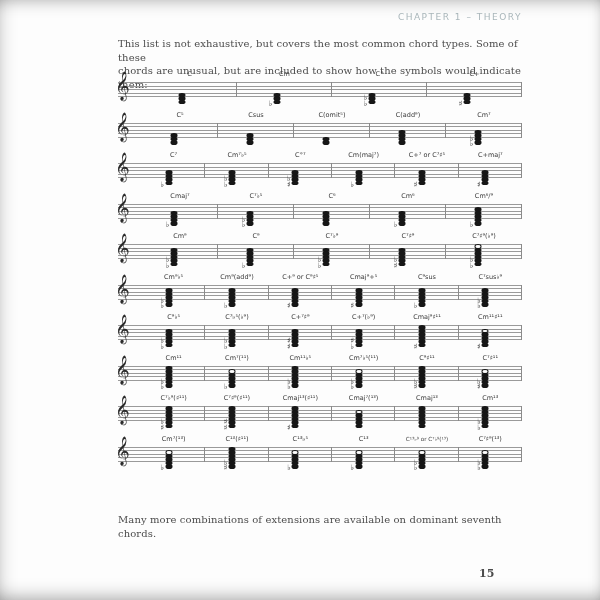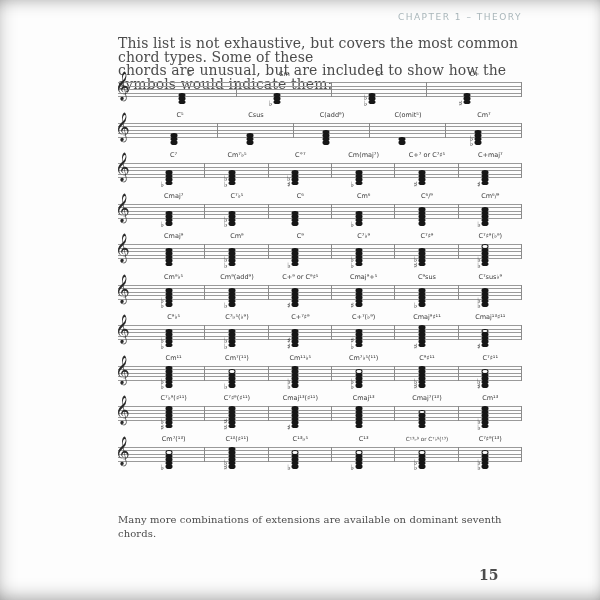--- a/index.html
+++ b/index.html
@@ -4,25 +4,25 @@
 <style>
   html,body{margin:0;padding:0;background:#dcdcdc;}
   #page{position:relative;width:600px;height:600px;background:#fdfdfd;overflow:hidden;
         font-family:"DejaVu Serif", serif;
         box-shadow:inset 0 14px 16px -13px rgba(0,0,0,.30),
                    inset 0 -16px 18px -14px rgba(0,0,0,.35),
                    inset 16px 0 18px -15px rgba(0,0,0,.18),
                    inset -12px 0 14px -13px rgba(0,0,0,.15);}
   #chapter-header{position:absolute;top:12px;right:78px;font-family:"DejaVu Sans",sans-serif;
         font-size:9px;letter-spacing:1.5px;color:#a9b6ba;}
-  .intro{position:absolute;left:118px;top:37px;width:410px;font-size:14px;line-height:13.5px;
+  .intro{position:absolute;left:118px;top:37px;width:410px;font-size:10px;line-height:13.5px;
         color:#4c4c4c;letter-spacing:.1px;}
   .footer-text{position:absolute;left:118px;top:513px;width:420px;font-size:10px;line-height:13.5px;
         color:#4c4c4c;letter-spacing:.1px;}
-  #page-number{position:absolute;left:479px;top:567px;font-size:14px;color:#4c4c4c;font-weight:bold;}
+  #page-number{position:absolute;left:479px;top:567px;font-size:11px;color:#4c4c4c;font-weight:bold;}
   #notation{position:absolute;left:118px;top:72px;width:404px;}
   .system{position:relative;height:40.5px;width:100%;}
   .staffline{position:absolute;left:0;right:0;height:1px;background:#9a9a9a;}
   .clef{position:absolute;left:-3px;top:1px;font-family:"DejaVu Sans",sans-serif;
         font-size:25px;line-height:25px;color:#2a2a2a;}
   .measures{position:absolute;left:24px;right:0;top:0;bottom:0;display:flex;}
   .measure{position:relative;flex:1;}
   .barline{position:absolute;right:0;top:10px;width:1px;height:15px;background:#8a8a8a;}
   .chord-label{position:absolute;top:-1px;left:0;width:100%;text-align:center;
         font-family:"DejaVu Sans",sans-serif;font-size:6.5px;line-height:7px;color:#3c3c3c;
@@ -120,32 +120,32 @@
           <div class="measure">
             <div class="chord-label">Csus</div>
             <div class="cluster" style="top: 21.9px;">
               <div class="nh"></div>
               <div class="nh"></div>
               <div class="nh"></div>
             </div>
             <div class="barline"></div>
           </div>
           <div class="measure">
-            <div class="chord-label">C(add⁹)</div>
-            <div class="cluster" style="top: 18.4px;">
-              <div class="nh"></div>
-              <div class="nh"></div>
-              <div class="nh"></div>
-              <div class="nh"></div>
-            </div>
-            <div class="barline"></div>
-          </div>
-          <div class="measure">
             <div class="chord-label">C(omit⁵)</div>
             <div class="cluster" style="top: 25.4px;">
+              <div class="nh"></div>
+              <div class="nh"></div>
+            </div>
+            <div class="barline"></div>
+          </div>
+          <div class="measure">
+            <div class="chord-label">C(add⁹)</div>
+            <div class="cluster" style="top: 18.4px;">
+              <div class="nh"></div>
+              <div class="nh"></div>
               <div class="nh"></div>
               <div class="nh"></div>
             </div>
             <div class="barline"></div>
           </div>
           <div class="measure">
             <div class="chord-label">Cm⁷</div>
             <div class="cluster" style="top: 18.4px;">
               <div class="accs">
                 <span>♭</span>
@@ -302,31 +302,20 @@
                 <span>♭</span>
               </div>
               <div class="nh"></div>
               <div class="nh"></div>
               <div class="nh"></div>
               <div class="nh"></div>
             </div>
             <div class="barline"></div>
           </div>
           <div class="measure">
-            <div class="chord-label">C⁶/⁹</div>
-            <div class="cluster" style="top: 14.9px;">
-              <div class="nh"></div>
-              <div class="nh"></div>
-              <div class="nh"></div>
-              <div class="nh"></div>
-              <div class="nh"></div>
-            </div>
-            <div class="barline"></div>
-          </div>
-          <div class="measure">
             <div class="chord-label">Cm⁶/⁹</div>
             <div class="cluster" style="top: 14.9px;">
               <div class="accs">
                 <span>♭</span>
               </div>
               <div class="nh"></div>
               <div class="nh"></div>
               <div class="nh"></div>
               <div class="nh"></div>
               <div class="nh"></div>
@@ -337,31 +326,20 @@
       </div>
       <div class="system">
         <div class="staffline" style="top: 10px;"></div>
         <div class="staffline" style="top: 13.5px;"></div>
         <div class="staffline" style="top: 17px;"></div>
         <div class="staffline" style="top: 20.5px;"></div>
         <div class="staffline" style="top: 24px;"></div>
         <span class="clef">𝄞</span>
         <div class="measures">
           <div class="measure">
-            <div class="chord-label">Cmaj⁹</div>
-            <div class="cluster" style="top: 14.9px;">
-              <div class="nh"></div>
-              <div class="nh"></div>
-              <div class="nh"></div>
-              <div class="nh"></div>
-              <div class="nh"></div>
-            </div>
-            <div class="barline"></div>
-          </div>
-          <div class="measure">
             <div class="chord-label">Cm⁹</div>
             <div class="cluster" style="top: 14.9px;">
               <div class="accs">
                 <span>♭</span>
                 <span>♭</span>
               </div>
               <div class="nh"></div>
               <div class="nh"></div>
               <div class="nh"></div>
               <div class="nh"></div>
@@ -604,21 +582,21 @@
               <div class="nh"></div>
               <div class="nh"></div>
               <div class="nh"></div>
               <div class="nh"></div>
               <div class="nh"></div>
               <div class="nh"></div>
             </div>
             <div class="barline"></div>
           </div>
           <div class="measure">
-            <div class="chord-label">Cmaj¹³♯¹¹</div>
+            <div class="chord-label">Cm¹¹♯¹¹</div>
             <div class="cluster" style="top: 14.9px;">
               <div class="accs">
                 <span>♯</span>
               </div>
               <div class="nh open"></div>
               <div class="nh"></div>
               <div class="nh"></div>
               <div class="nh"></div>
               <div class="nh"></div>
             </div>
@@ -777,35 +755,35 @@
               <div class="nh"></div>
               <div class="nh"></div>
               <div class="nh"></div>
               <div class="nh"></div>
               <div class="nh"></div>
               <div class="nh"></div>
             </div>
             <div class="barline"></div>
           </div>
           <div class="measure">
+            <div class="chord-label">Cmaj⁷(¹³)</div>
+            <div class="cluster" style="top: 14.9px;">
+              <div class="nh open"></div>
+              <div class="nh"></div>
+              <div class="nh"></div>
+              <div class="nh"></div>
+              <div class="nh"></div>
+            </div>
+            <div class="barline"></div>
+          </div>
+          <div class="measure">
             <div class="chord-label">Cmaj¹³</div>
             <div class="cluster" style="top: 11.4px;">
               <div class="nh"></div>
               <div class="nh"></div>
-              <div class="nh"></div>
-              <div class="nh"></div>
-              <div class="nh"></div>
-              <div class="nh"></div>
-            </div>
-            <div class="barline"></div>
-          </div>
-          <div class="measure">
-            <div class="chord-label">Cmaj⁷(¹³)</div>
-            <div class="cluster" style="top: 14.9px;">
-              <div class="nh open"></div>
               <div class="nh"></div>
               <div class="nh"></div>
               <div class="nh"></div>
               <div class="nh"></div>
             </div>
             <div class="barline"></div>
           </div>
           <div class="measure">
             <div class="chord-label">Cm¹³</div>
             <div class="cluster" style="top: 11.4px;">

